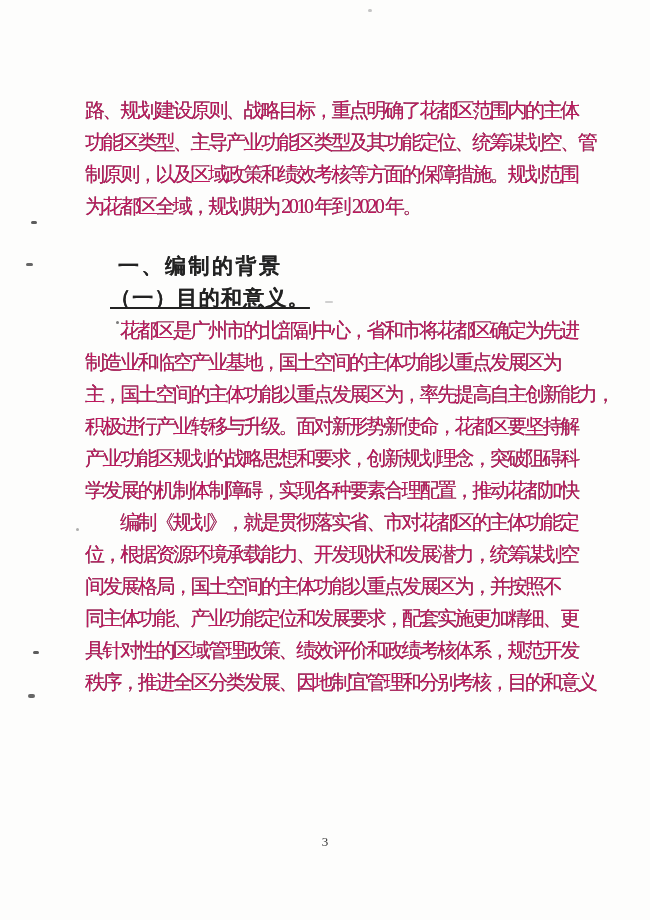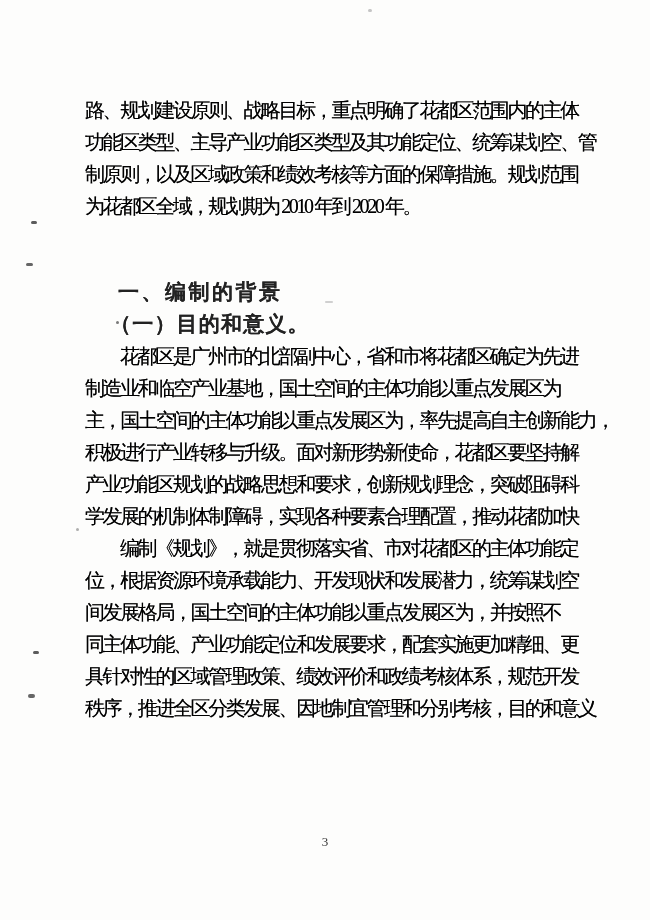--- a/index.html
+++ b/index.html
@@ -20,44 +20,45 @@
     left: 85px;
     top: 94px;
     width: 496px;
   }
   .line {
     height: 32px;
     line-height: 32px;
     white-space: nowrap;
     font-size: 20px;
     letter-spacing: -2.4px;
-    color: #000000;
+    color: #be185d;
     text-shadow: 0 0 0.5px #555;
     font-family: "Liberation Serif", serif;
   }
   .block.paragraph.indent .line:first-child {
     text-indent: 35px;
   }
   .block.heading {
-    margin-top: 54px;
+    margin-top: 28px;
   }
   .block.heading .line,
   .block.subheading .line {
     font-family: "Liberation Sans", sans-serif;
     font-weight: 700;
     font-size: 21px;
     letter-spacing: 2.5px;
     color: #222222;
   }
   .block.heading .line {
     text-indent: 33px;
   }
   .block.subheading .line {
     text-indent: 25px;
     letter-spacing: 1.2px;
+    text-decoration: underline;
   }
   .page-number {
     position: absolute;
     top: 832px;
     left: 0;
     width: 650px;
     text-align: center;
     font-size: 13px;
     line-height: 20px;
     color: #333333;

